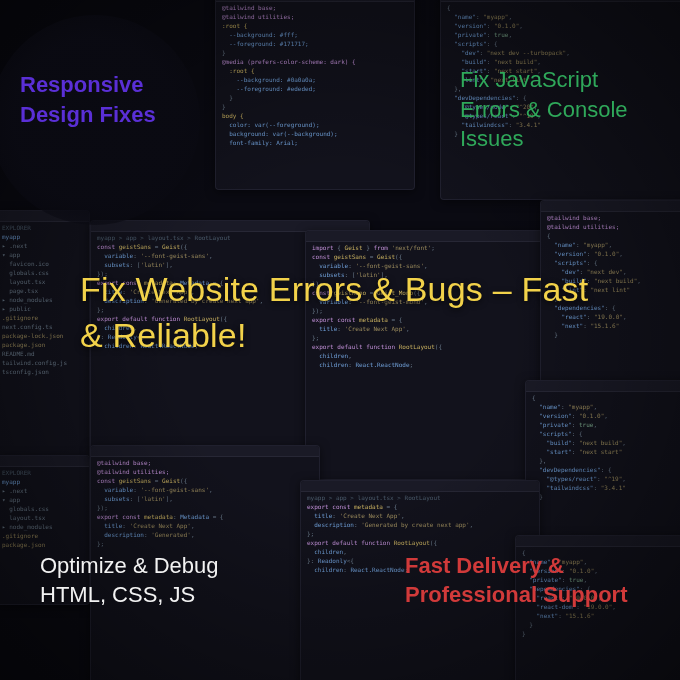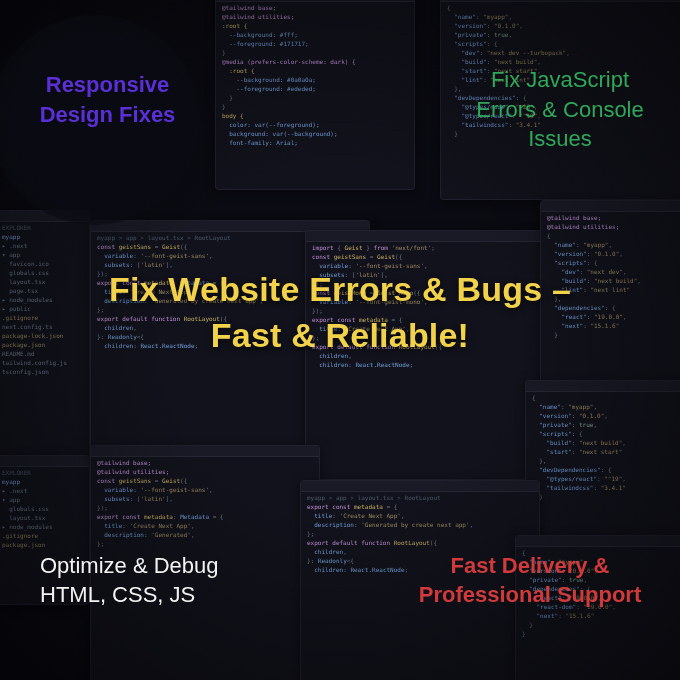--- a/index.html
+++ b/index.html
@@ -52,21 +52,21 @@
     .vignette {
       position:absolute; inset:0;
       background: radial-gradient(ellipse at center, rgba(0,0,0,0) 35%, rgba(0,0,0,0.55) 100%);
       pointer-events:none;
     }
 
     
     .badge {
       position: absolute;
       font-weight: 600;
-      text-align: center;
+      text-align: left;
       line-height: 1.35;
       pointer-events: none;
     }
 
     .badge-responsive {
       left: 20px;
       top: 70px;
       width: 175px;
       color: #5a2fd6;
       font-size: 22px;
@@ -82,21 +82,21 @@
       font-weight: 400;
     }
 
     .badge-main {
       left: 50%;
       top: 46%;
       transform: translate(-50%, -50%);
       width: 520px;
       color: #f2d24a;
       font-size: 34px;
-      font-weight: 700;
+      font-weight: 400;
       letter-spacing: 0.2px;
       text-shadow: 0 2px 6px rgba(0,0,0,0.7);
     }
 
     .badge-optimize {
       left: 40px;
       bottom: 70px;
       width: 240px;
       color: #f2f2f2;
       font-size: 22px;

